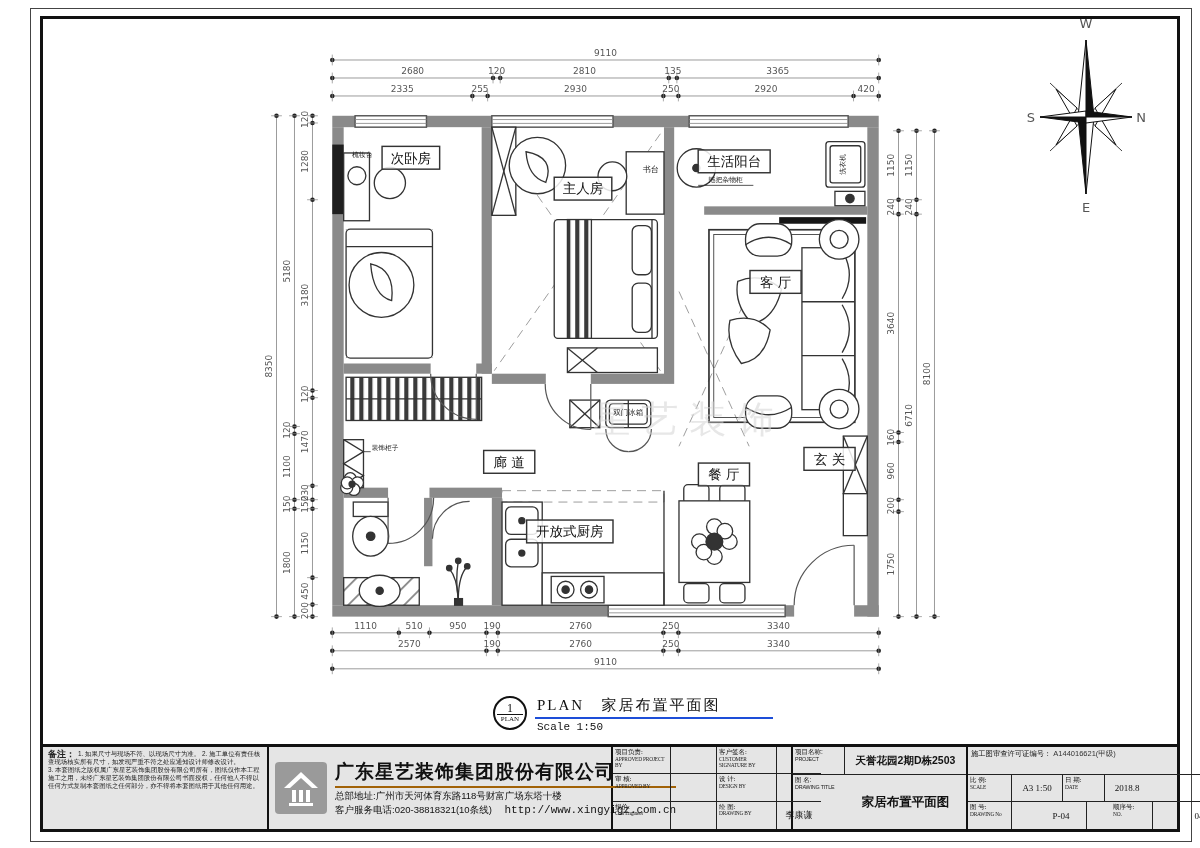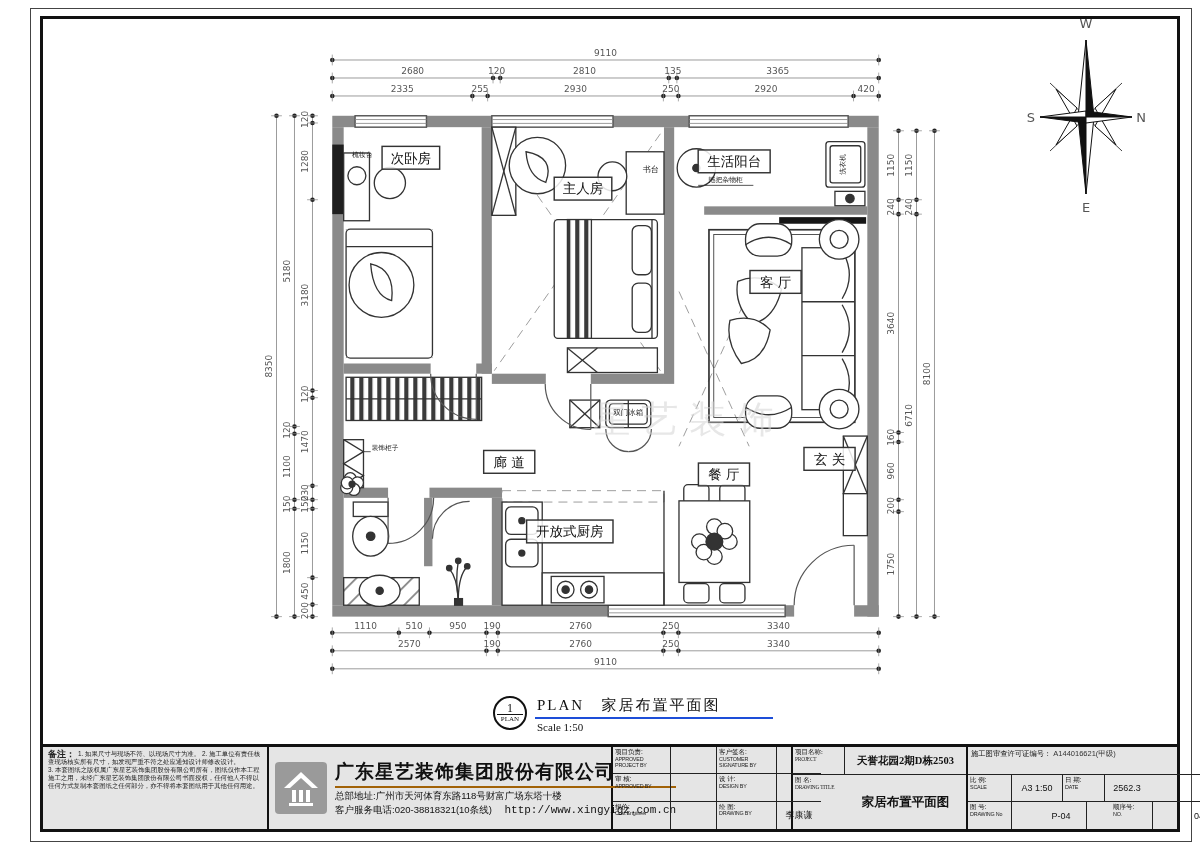--- a/index.html
+++ b/index.html
@@ -17,49 +17,49 @@
   .tb-company{width:344px;display:flex;align-items:center;padding:4px 6px;box-sizing:border-box;}
   .logo-box{width:52px;height:52px;background:#9a9a9a;border-radius:4px;flex:0 0 auto;margin-right:8px;
             display:flex;align-items:center;justify-content:center;}
   .co-name{font-size:19px;font-weight:bold;letter-spacing:1px;white-space:nowrap;border-bottom:2px solid #a16207;
            padding-bottom:1px;font-family:"Liberation Sans","DejaVu Sans",sans-serif;}
   .co-line{font-size:9.5px;margin-top:2px;white-space:nowrap;}
   .co-line2{font-size:9.5px;margin-top:1px;white-space:nowrap;}
   .co-url{font-size:11px;font-family:"Liberation Mono","DejaVu Sans Mono",monospace;margin-left:10px;}
   .tb-app{width:180px;display:grid;grid-template-columns:58px 46px 60px 44px;grid-auto-rows:1fr;}
   .tb-cell{box-sizing:border-box;border-right:1px solid #222;border-bottom:1px solid #222;
-           padding:1px 2px;overflow:hidden;}
+           padding:1px 2px;overflow:hidden;font-family:Liberation Serif, serif;}
   .tb-cell:nth-child(4n){border-right:none;}
   .tb-app .tb-cell:nth-last-child(-n+4){border-bottom:none;}
   .lab-cn{display:block;font-size:6.5px;line-height:7.5px;}
   .lab-en{display:block;font-size:5.4px;line-height:6px;color:#222;letter-spacing:-0.2px;}
   .val{display:flex;align-items:center;justify-content:center;font-size:9px;}
   .tb-proj{width:175px;display:grid;grid-template-rows:28px 1fr;}
-  .tb-proj-row{box-sizing:border-box;border-bottom:1px solid #222;display:flex;font-family:Liberation Serif, serif;}
+  .tb-proj-row{box-sizing:border-box;border-bottom:1px solid #222;display:flex;}
   .tb-proj-row:last-child{border-bottom:none;}
   .pr-lab{width:52px;box-sizing:border-box;border-right:1px solid #222;padding:1px 2px;}
   .pr-val{flex:1;display:flex;align-items:center;justify-content:center;font-weight:bold;font-size:10.5px;}
   .pr-val.big{font-size:12.5px;}
   .tb-lic{width:181px;display:grid;grid-template-rows:28px 1fr 1fr;border-right:none;}
   .lic-row1{box-sizing:border-box;border-bottom:1px solid #222;padding:2px 3px;font-size:7.3px;line-height:9px;}
   .lic-no{color:#333;font-size:7.5px;}
   .lic-grid{display:grid;grid-template-columns:44px 51px 42px 44px;box-sizing:border-box;border-bottom:1px solid #222;}
   .lic-grid:last-child{border-bottom:none;gap:24px;}
   .lic-grid .tb-cell:nth-child(4n){border-right:none;}
   .lic-grid .tb-cell{border-bottom:none;}
   
   .caption{left:493px;top:696px;display:flex;align-items:flex-start;}
   .cap-circle{width:34px;height:34px;border:2px solid #111;border-radius:50%;box-sizing:border-box;
               display:flex;flex-direction:column;align-items:center;justify-content:center;margin-right:8px;
               font-family:"Liberation Serif","DejaVu Serif",serif;}
   .cap-num{font-size:12px;line-height:12px;border-bottom:1.5px solid #111;width:26px;text-align:center;}
   .cap-tag{font-size:7px;line-height:9px;}
   .cap-title{font-family:"Liberation Serif","DejaVu Serif",serif;font-size:15px;letter-spacing:2px;
              border-bottom:2px solid #1d4ed8;padding:0 6px 2px 2px;min-width:230px;white-space:nowrap;}
-  .cap-scale{font-family:Liberation Serif, serif;font-size:11px;margin-top:2px;padding-left:2px;}
+  .cap-scale{font-family:Liberation Mono, monospace;font-size:11px;margin-top:2px;padding-left:2px;}
   text{font-family:"DejaVu Sans","Liberation Sans",sans-serif;}
 </style>
 </head>
 <body>
 
 <div class="sheet">
   <div class="abs frame-outer"></div>
   <div class="abs frame-inner"></div>
 
   <svg id="plan-svg" class="abs" style="left:256px;top:36px;" width="702" height="649" viewBox="-1270 -1330 11700 10820">
@@ -717,21 +717,21 @@
       <div class="lic-grid">
         <div class="tb-cell">
           <span class="lab-cn">比 例:</span>
           <span class="lab-en">SCALE</span>
           </div>
         <div class="tb-cell val">A3 1:50</div>
         <div class="tb-cell">
           <span class="lab-cn">日 期:</span>
           <span class="lab-en">DATE</span>
           </div>
-        <div class="tb-cell val">2562.3</div>
+        <div class="tb-cell val">2018.8</div>
       </div>
       <div class="lic-grid">
         <div class="tb-cell">
           <span class="lab-cn">图 号:</span>
           <span class="lab-en">DRAWING No</span>
           </div>
         <div class="tb-cell val">P-04</div>
         <div class="tb-cell">
           <span class="lab-cn">顺序号:</span>
           <span class="lab-en">NO.</span>

